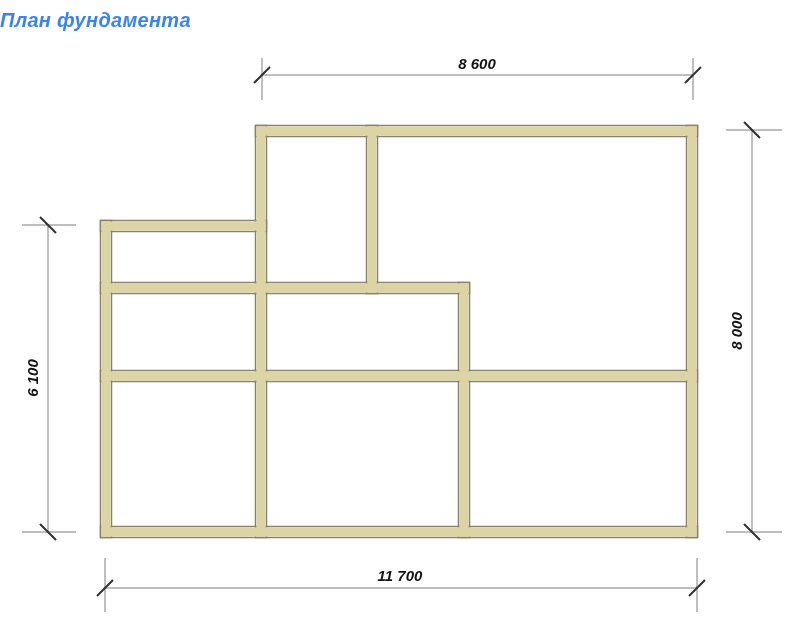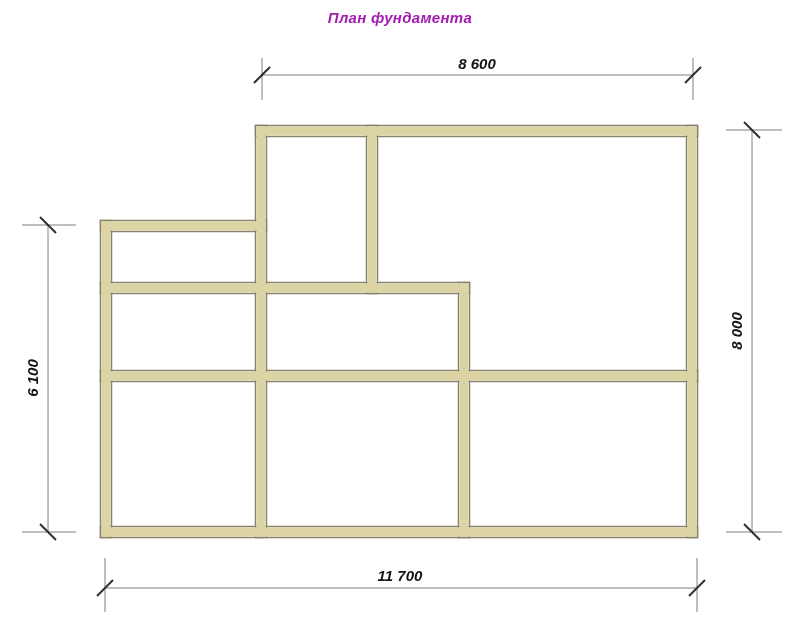--- a/index.html
+++ b/index.html
@@ -13,26 +13,26 @@
     height: 639px;
     background: #ffffff;
     overflow: hidden;
     font-family: "Liberation Sans", sans-serif;
   }
   #drawing-title {
     position: absolute;
     top: 9px;
     left: 0;
     width: 800px;
-    text-align: center;
+    text-align: left;
     font-family: "Liberation Sans", sans-serif;
-    font-size: 15px;
+    font-size: 20px;
     font-weight: bold;
     font-style: italic;
-    color: #a21caf;
+    color: #3b82f6;
     letter-spacing: 0.3px;
   }
   #plan-svg {
     position: absolute;
     top: 0;
     left: 0;
   }
   #plan-svg text {
     font-family: "Liberation Sans", sans-serif;
     font-size: 15px;

